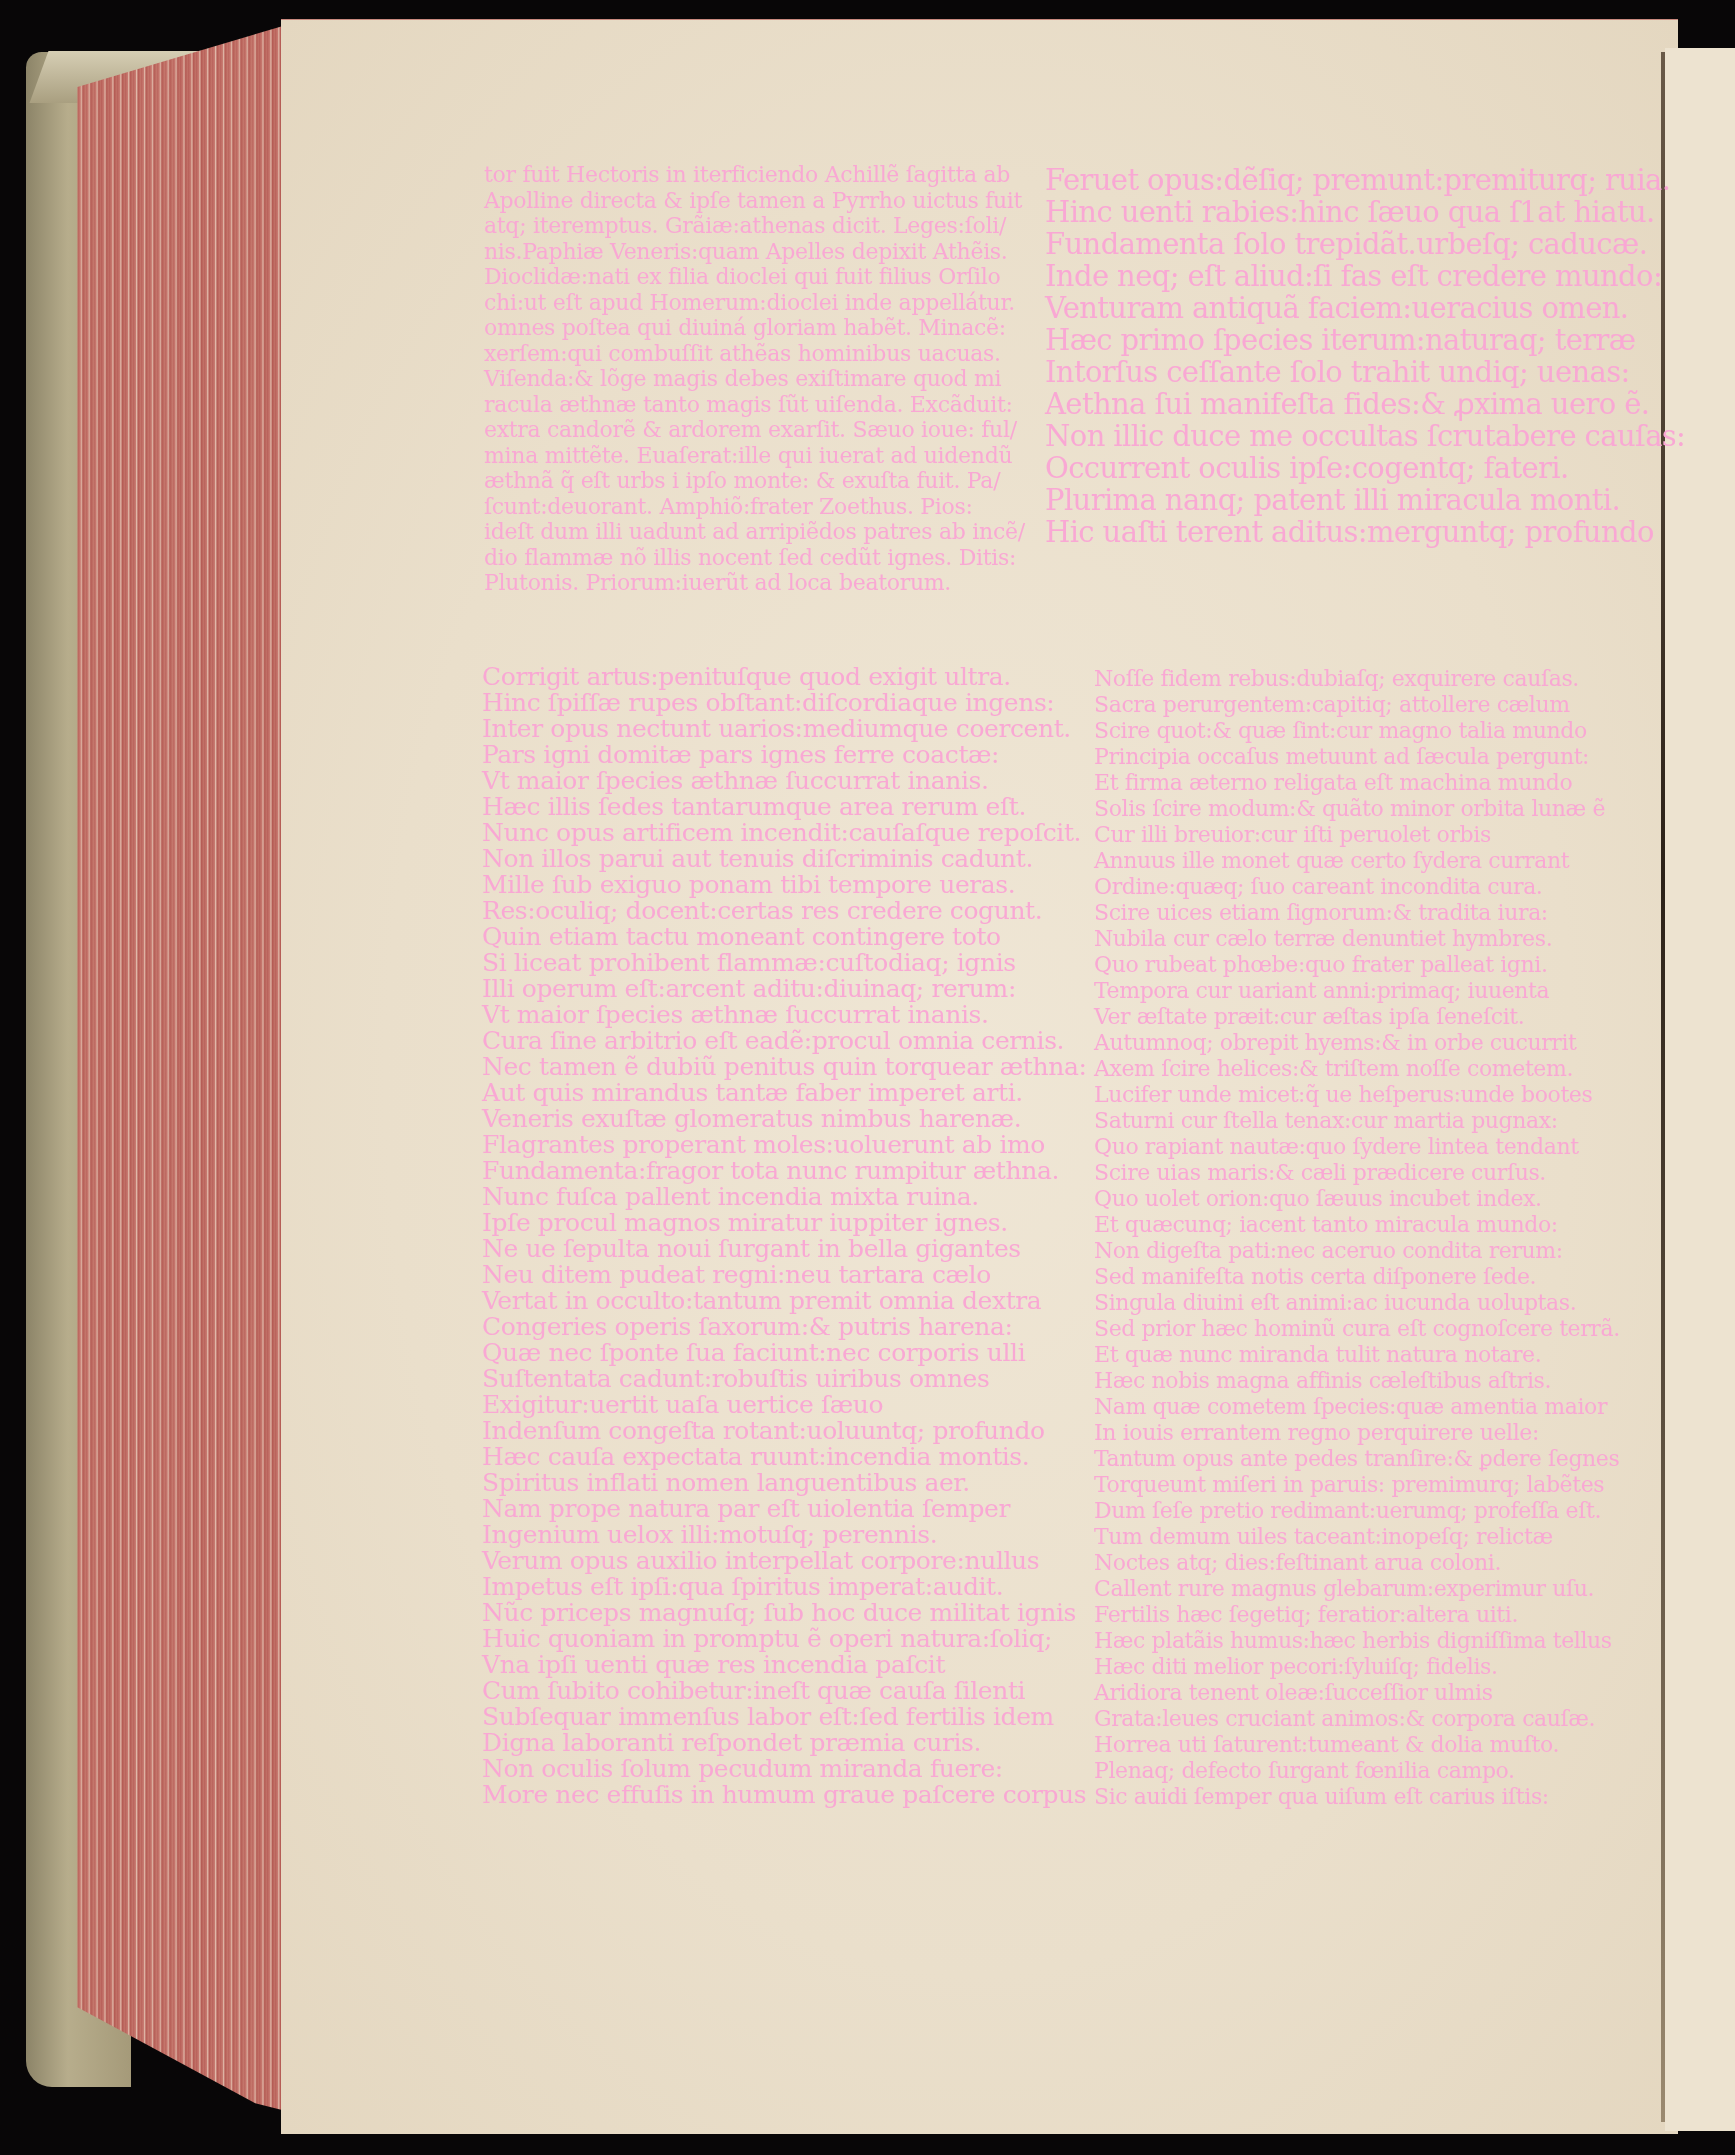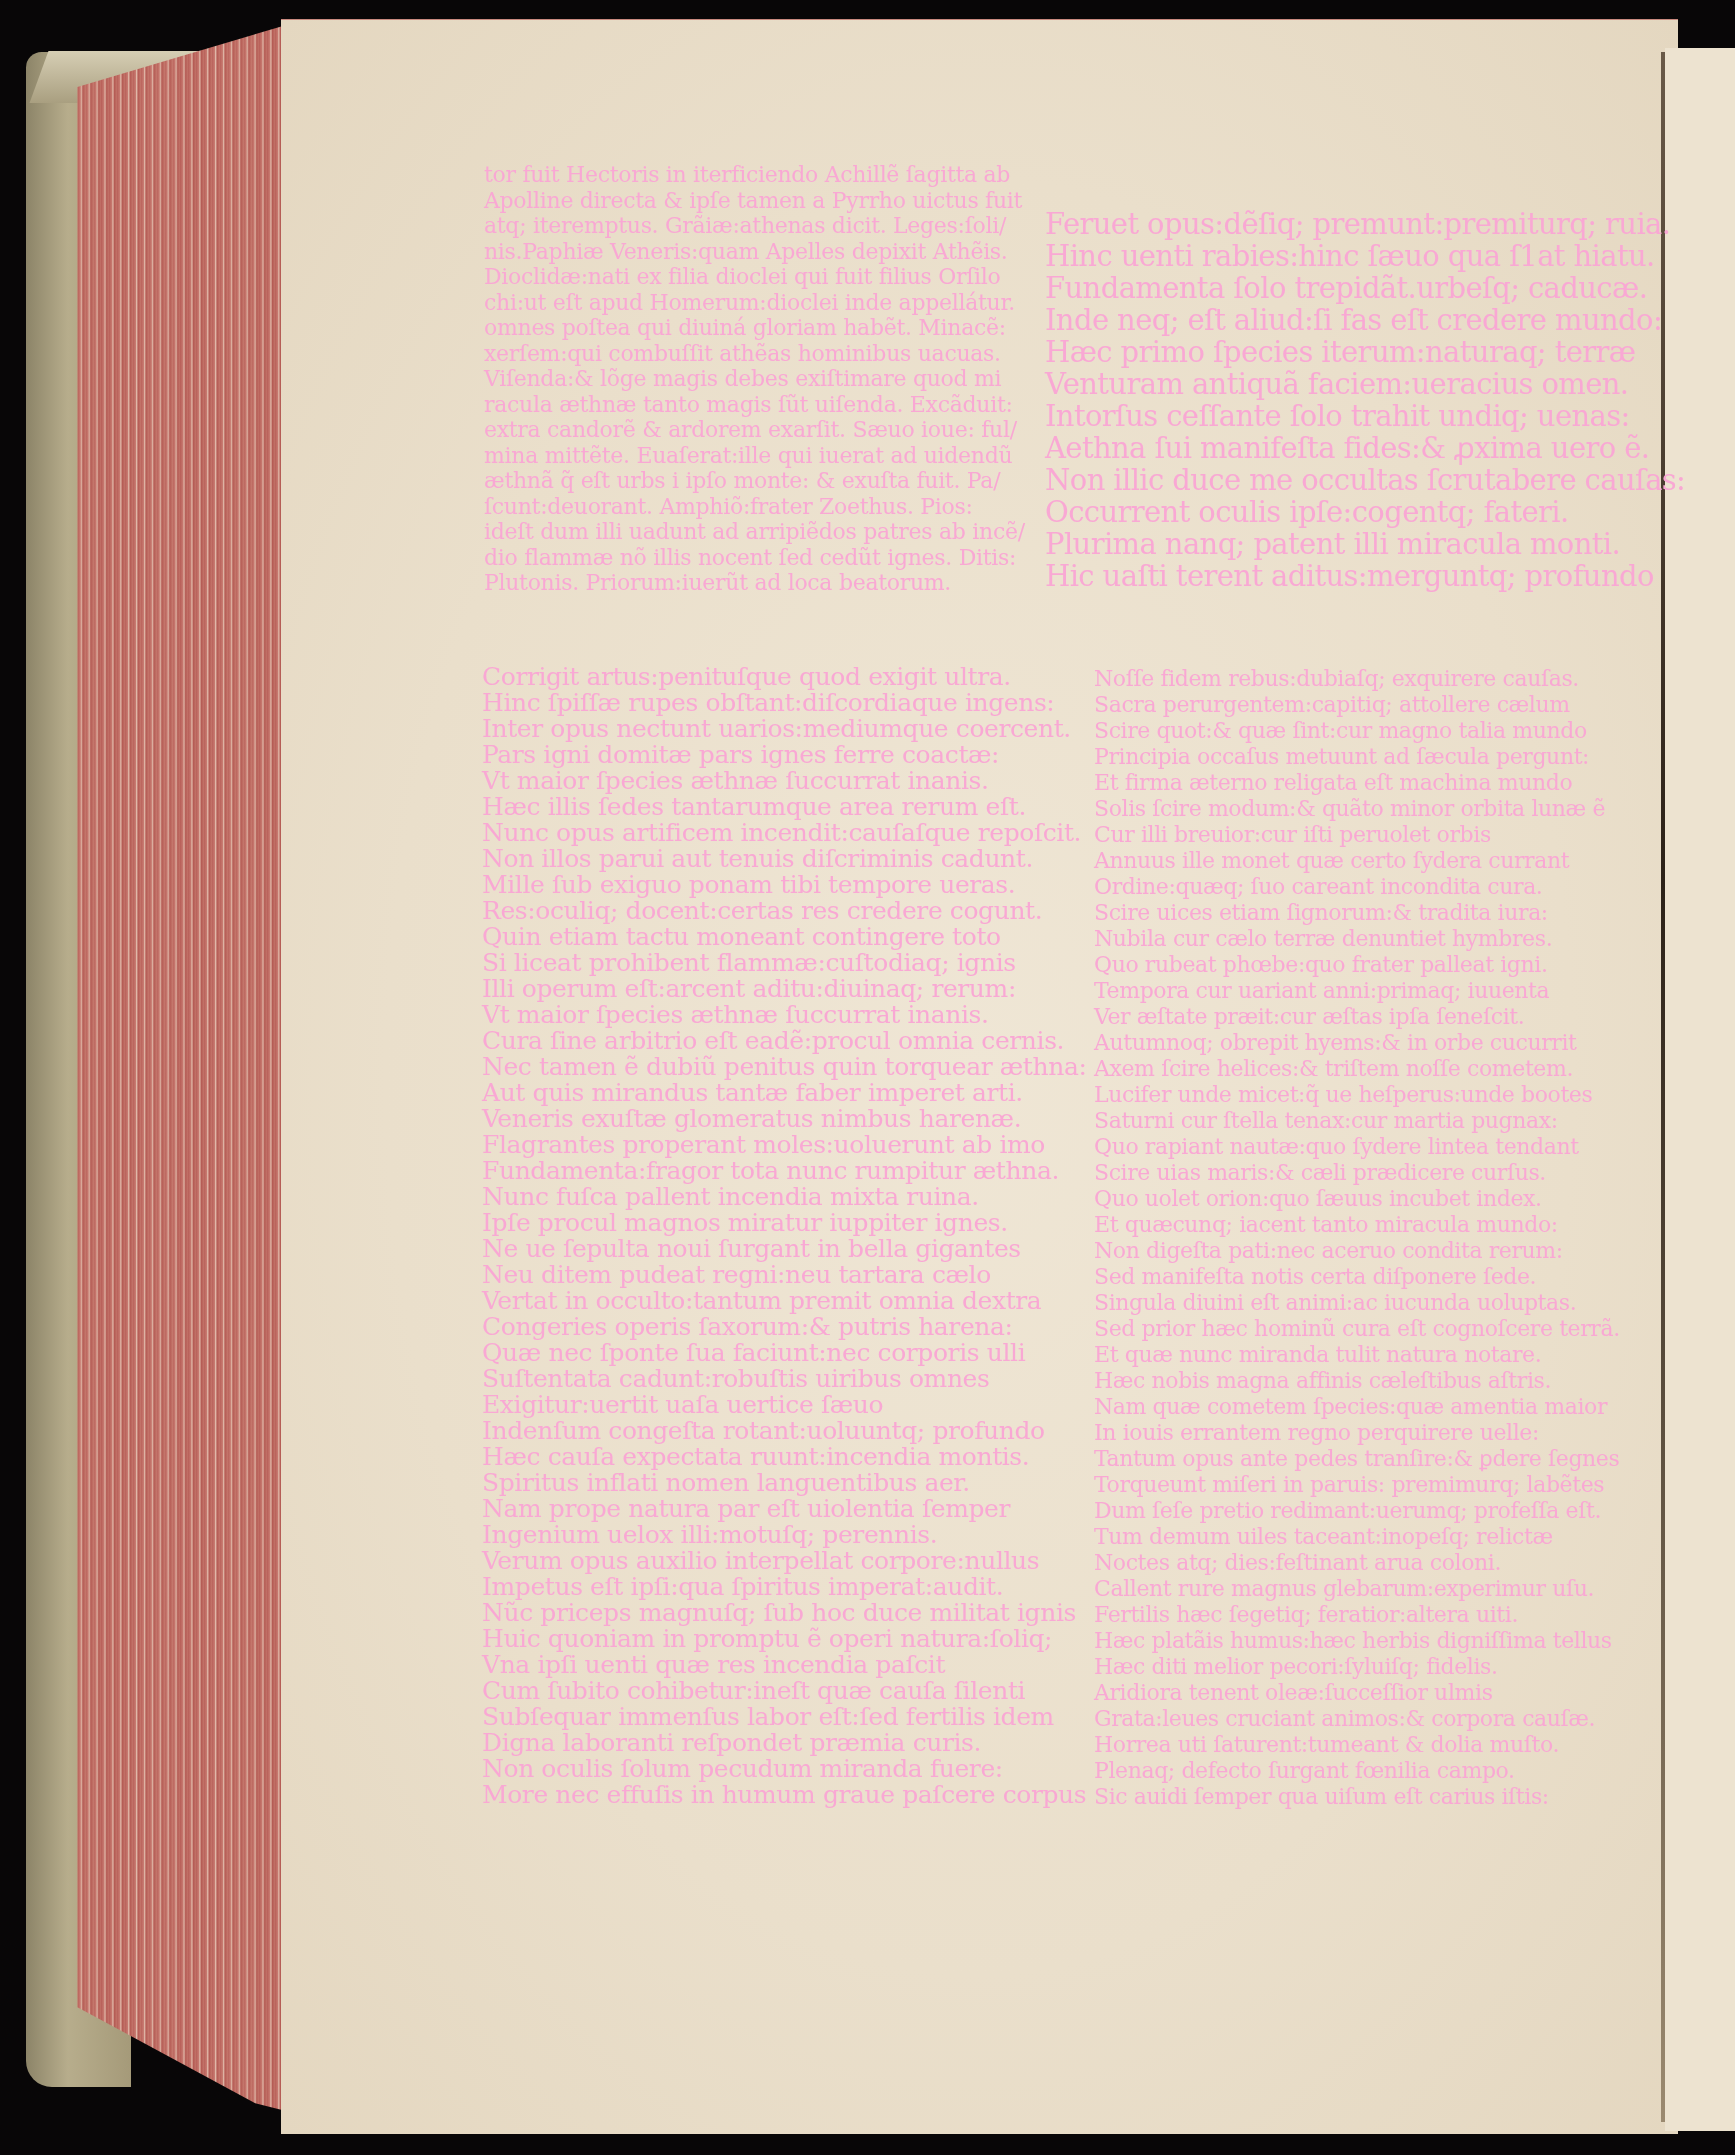--- a/index.html
+++ b/index.html
@@ -33,21 +33,21 @@
   }
   .right-page {
     position:absolute; left:1665px; top:48px; width:71px; height:2083px;
     background:#ede3d0;
   }
   .text {
     position:absolute; color:#f9a8d4; white-space:nowrap;
   }
   .line { display:block; }
   .commentary { left:484px; top:162px; font-size:22px; line-height:25.5px; letter-spacing:-0.3px; }
-  .verse-right-top { left:1045px; top:164px; font-size:29px; line-height:32px; letter-spacing:-0.6px;margin-top:44px; }
+  .verse-right-top { left:1045px; top:164px; font-size:29px; line-height:32px; letter-spacing:-0.6px; }
   .verse-left { left:482px; top:664px; font-size:25px; line-height:26px; letter-spacing:-0.4px; }
   .verse-right { left:1094px; top:666px; font-size:22px; line-height:26px; letter-spacing:-0.4px; }
 </style>
 </head>
 <body>
 
 <div class="cover-left"></div>
 <div class="cover-top"></div>
 <div class="page-block"></div>
 
@@ -72,22 +72,22 @@
     <span class="line">ſcunt:deuorant. Amphiõ:frater Zoethus. Pios:</span>
     <span class="line">ideſt dum illi uadunt ad arripiẽdos patres ab incẽ/</span>
     <span class="line">dio flammæ nõ illis nocent ſed cedũt ignes. Ditis:</span>
     <span class="line">Plutonis. Priorum:iuerũt ad loca beatorum.</span>
   </div>
 <div class="text verse-right-top">
     <span class="line">Feruet opus:dẽſiq; premunt:premiturq; ruia.</span>
     <span class="line">Hinc uenti rabies:hinc ſæuo qua ſ1at hiatu.</span>
     <span class="line">Fundamenta ſolo trepidãt.urbeſq; caducæ.</span>
     <span class="line">Inde neq; eſt aliud:ſi fas eſt credere mundo:</span>
+    <span class="line">Venturam antiquã faciem:ueracius omen.</span>
     <span class="line">Hæc primo ſpecies iterum:naturaq; terræ</span>
-    <span class="line">Venturam antiquã faciem:ueracius omen.</span>
     <span class="line">Intorſus ceſſante ſolo trahit undiq; uenas:</span>
     <span class="line">Aethna ſui manifeſta fides:&amp; ꝓxima uero ẽ.</span>
     <span class="line">Non illic duce me occultas ſcrutabere cauſas:</span>
     <span class="line">Occurrent oculis ipſe:cogentq; fateri.</span>
     <span class="line">Plurima nanq; patent illi miracula monti.</span>
     <span class="line">Hic uaſti terent aditus:merguntq; profundo</span>
   </div>
 <div class="text verse-left">
     <span class="line">Corrigit artus:penituſque quod exigit ultra.</span>
     <span class="line">Hinc ſpiſſæ rupes obſtant:diſcordiaque ingens:</span>

